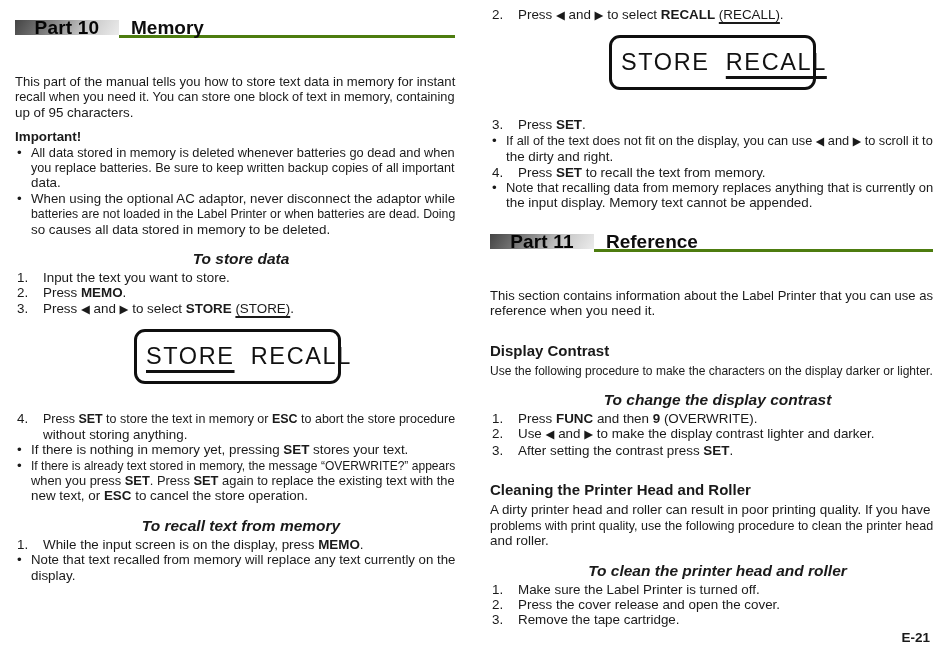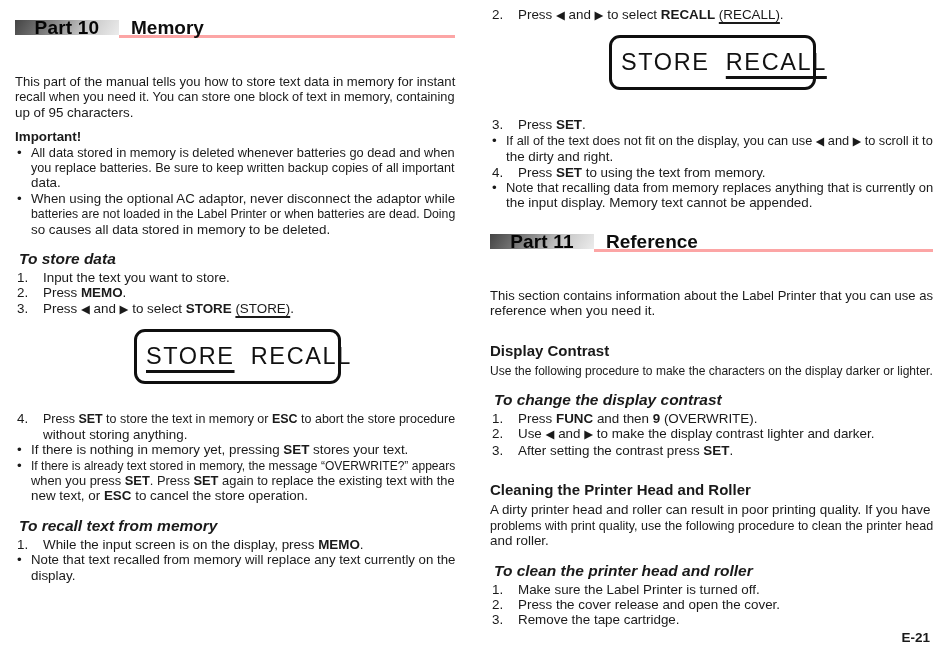--- a/index.html
+++ b/index.html
@@ -15,29 +15,29 @@
   
   .part-header{display:flex;align-items:flex-start;height:39px;margin:20px 0 15px 0;}
   .part-header.second{margin-top:23px;}
   .part-badge{
     width:104px;flex:0 0 104px;
     background:linear-gradient(122deg,#444444 0%,#7d7d7d 32%,#c9c9c9 68%,#ececec 100%);
     display:flex;align-items:center;justify-content:center;
     font-weight:bold;font-size:19px;color:#050505;letter-spacing:0.2px;
   }
   .part-title{
-    flex:1;border-bottom:3px solid #fca5a5;display:flex;align-items:center;
+    flex:1;border-bottom:3px solid #4d7c0f;display:flex;align-items:center;
     padding-left:12px;font-weight:bold;font-size:19px;color:#0d0d0d;
   }
 
   
   .ln{white-space:nowrap;}
   .para{margin:0;}
   .imp-head{font-weight:bold;margin-top:9px;}
-  .sub-head{font-weight:bold;font-style:italic;font-size:15.5px;line-height:17px;margin:13px 0 3px 4px;}
+  .sub-head{font-weight:bold;font-style:italic;font-size:15.5px;line-height:17px;margin:13px 0 3px 12px;text-align:center;}
   .sec-head{font-weight:bold;font-size:15px;line-height:19px;margin:22px 0 3px 0;}
 
   
   .li{display:flex;padding-left:2px;}
   .li .num{flex:0 0 26px;}
   .li .txt{flex:1;min-width:0;}
   .bl{display:flex;padding-left:2px;}
   .bl .bu{flex:0 0 14px;}
   .bl .txt{flex:1;min-width:0;}
 
@@ -183,21 +183,21 @@
     <div class="bl">
       <span class="bu">•</span>
       <div class="txt">
         <div class="ln sq" style="transform: scaleX(0.953125); transform-origin: 0px 50%;"><span>If all of the text does not fit on the display, you can use </span><span class="s-a">◀</span><span> and </span><span class="s-a">▶</span><span> to scroll it to</span></div>
         <div class="ln"><span>the dirty and right.</span></div>
       </div>
     </div>
     <div class="li">
       <span class="num">4.</span>
       <div class="txt">
-        <div class="ln"><span>Press </span><span class="s-b">SET</span><span> to using the text from memory.</span></div>
+        <div class="ln"><span>Press </span><span class="s-b">SET</span><span> to recall the text from memory.</span></div>
       </div>
     </div>
     <div class="bl">
       <span class="bu">•</span>
       <div class="txt">
         <div class="ln j" style="transform: scaleX(0.966063); transform-origin: 0px 50%;"><span>Note that recalling data from memory replaces anything that is currently on</span></div>
         <div class="ln"><span>the input display. Memory text cannot be appended.</span></div>
       </div>
     </div>
 

